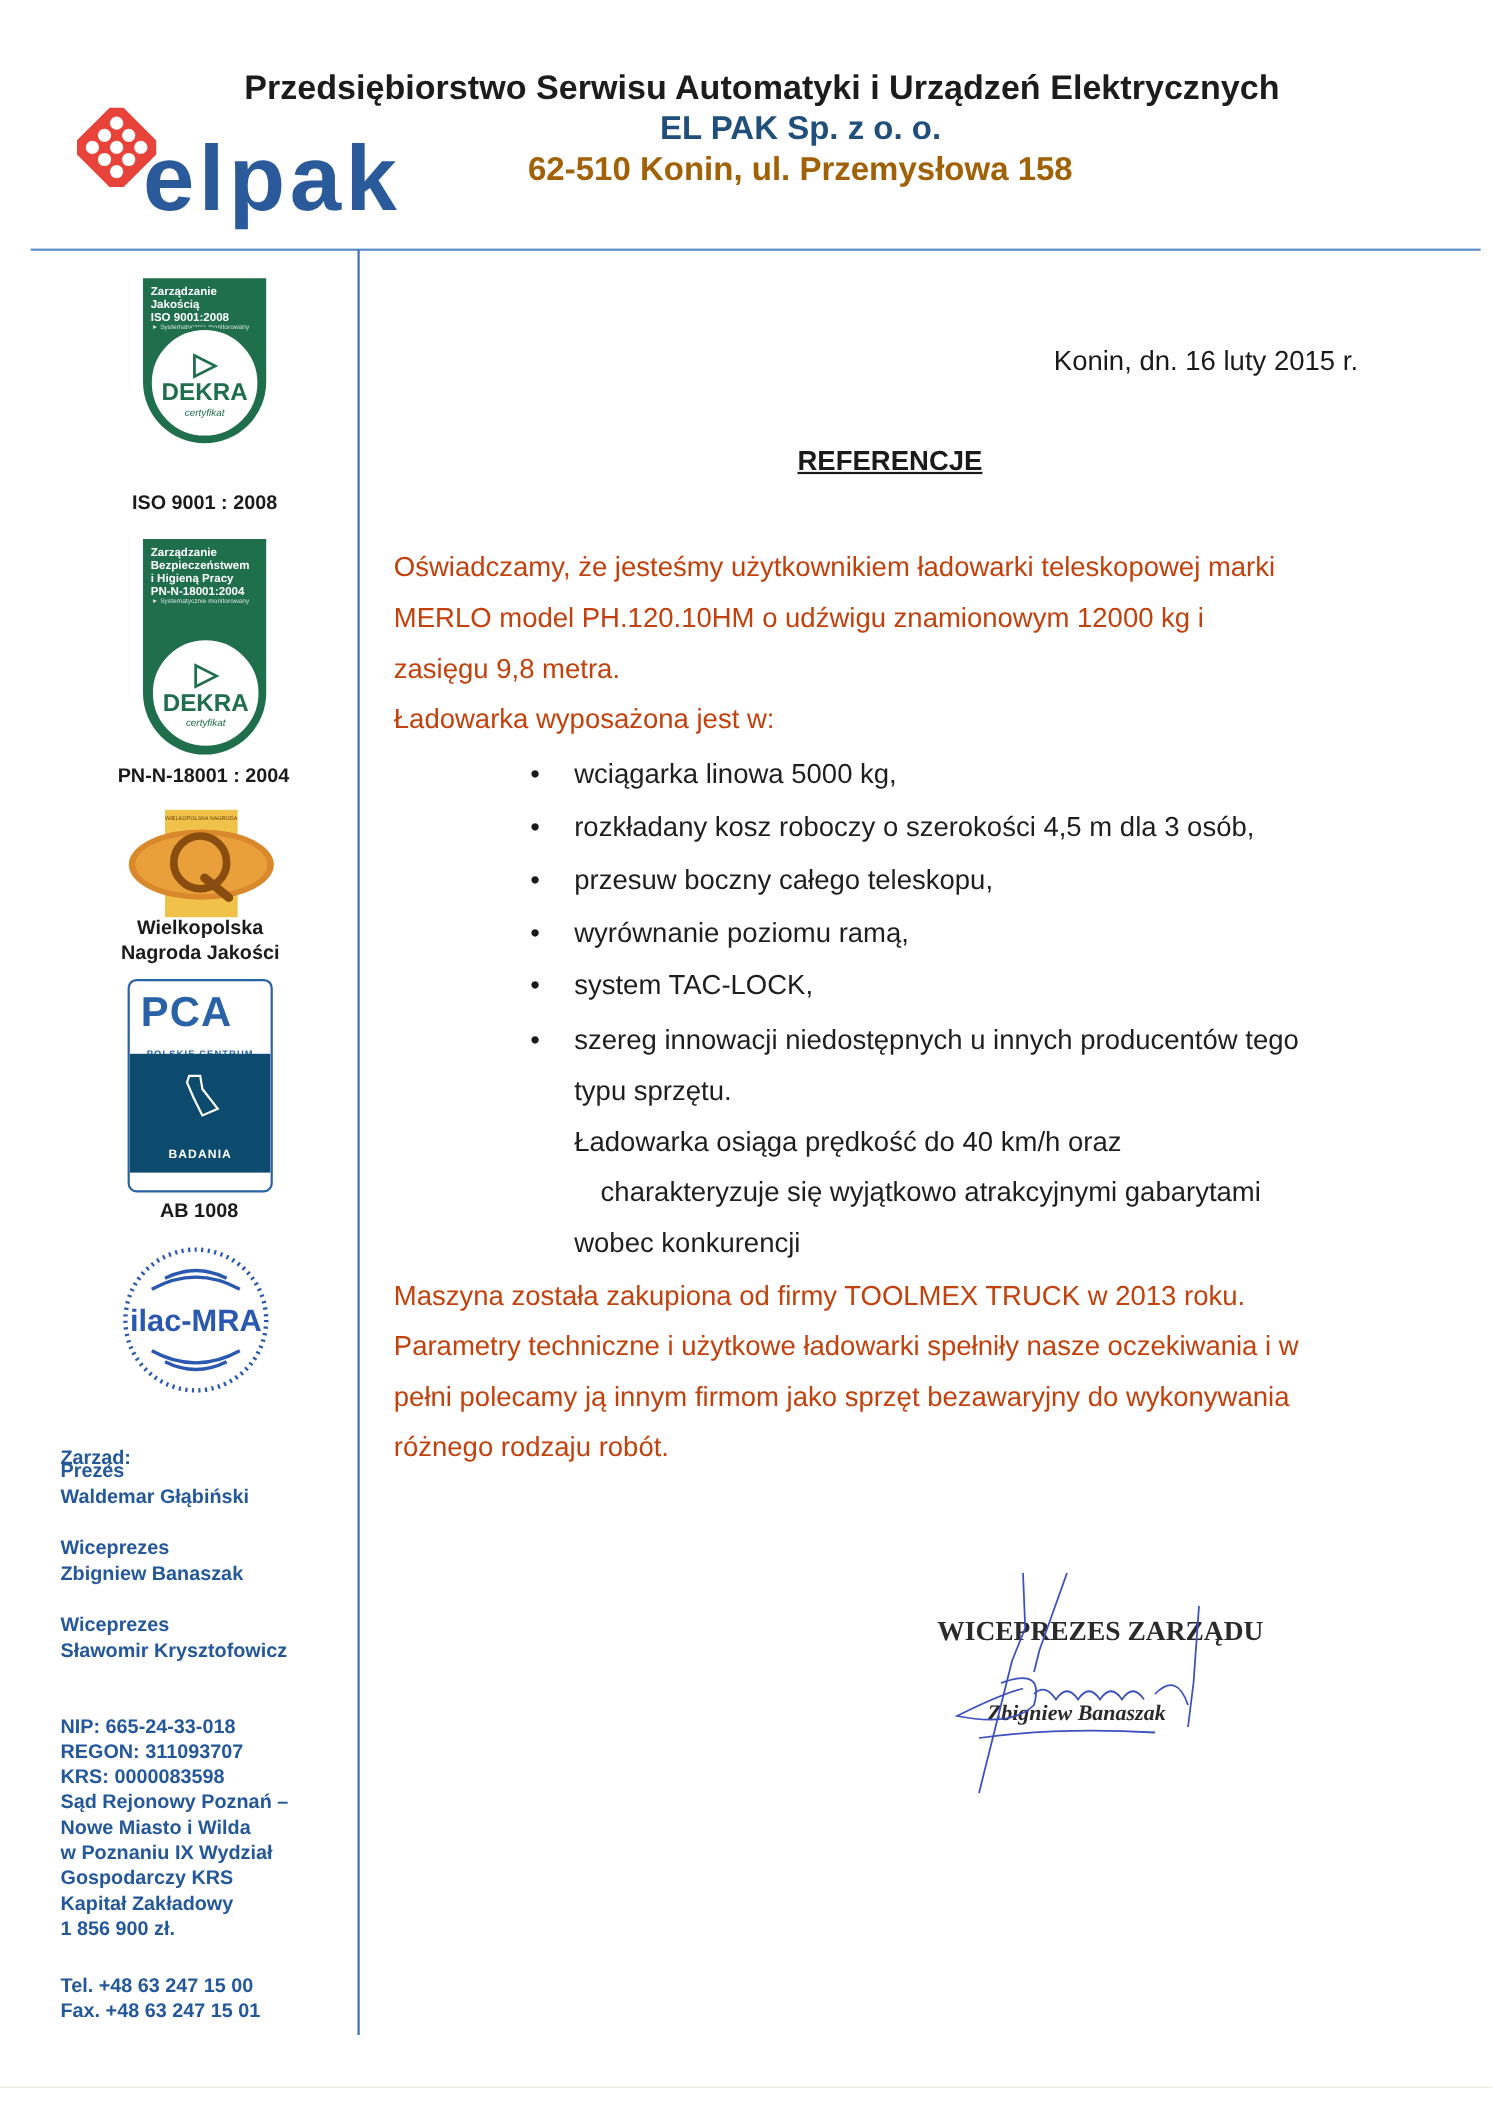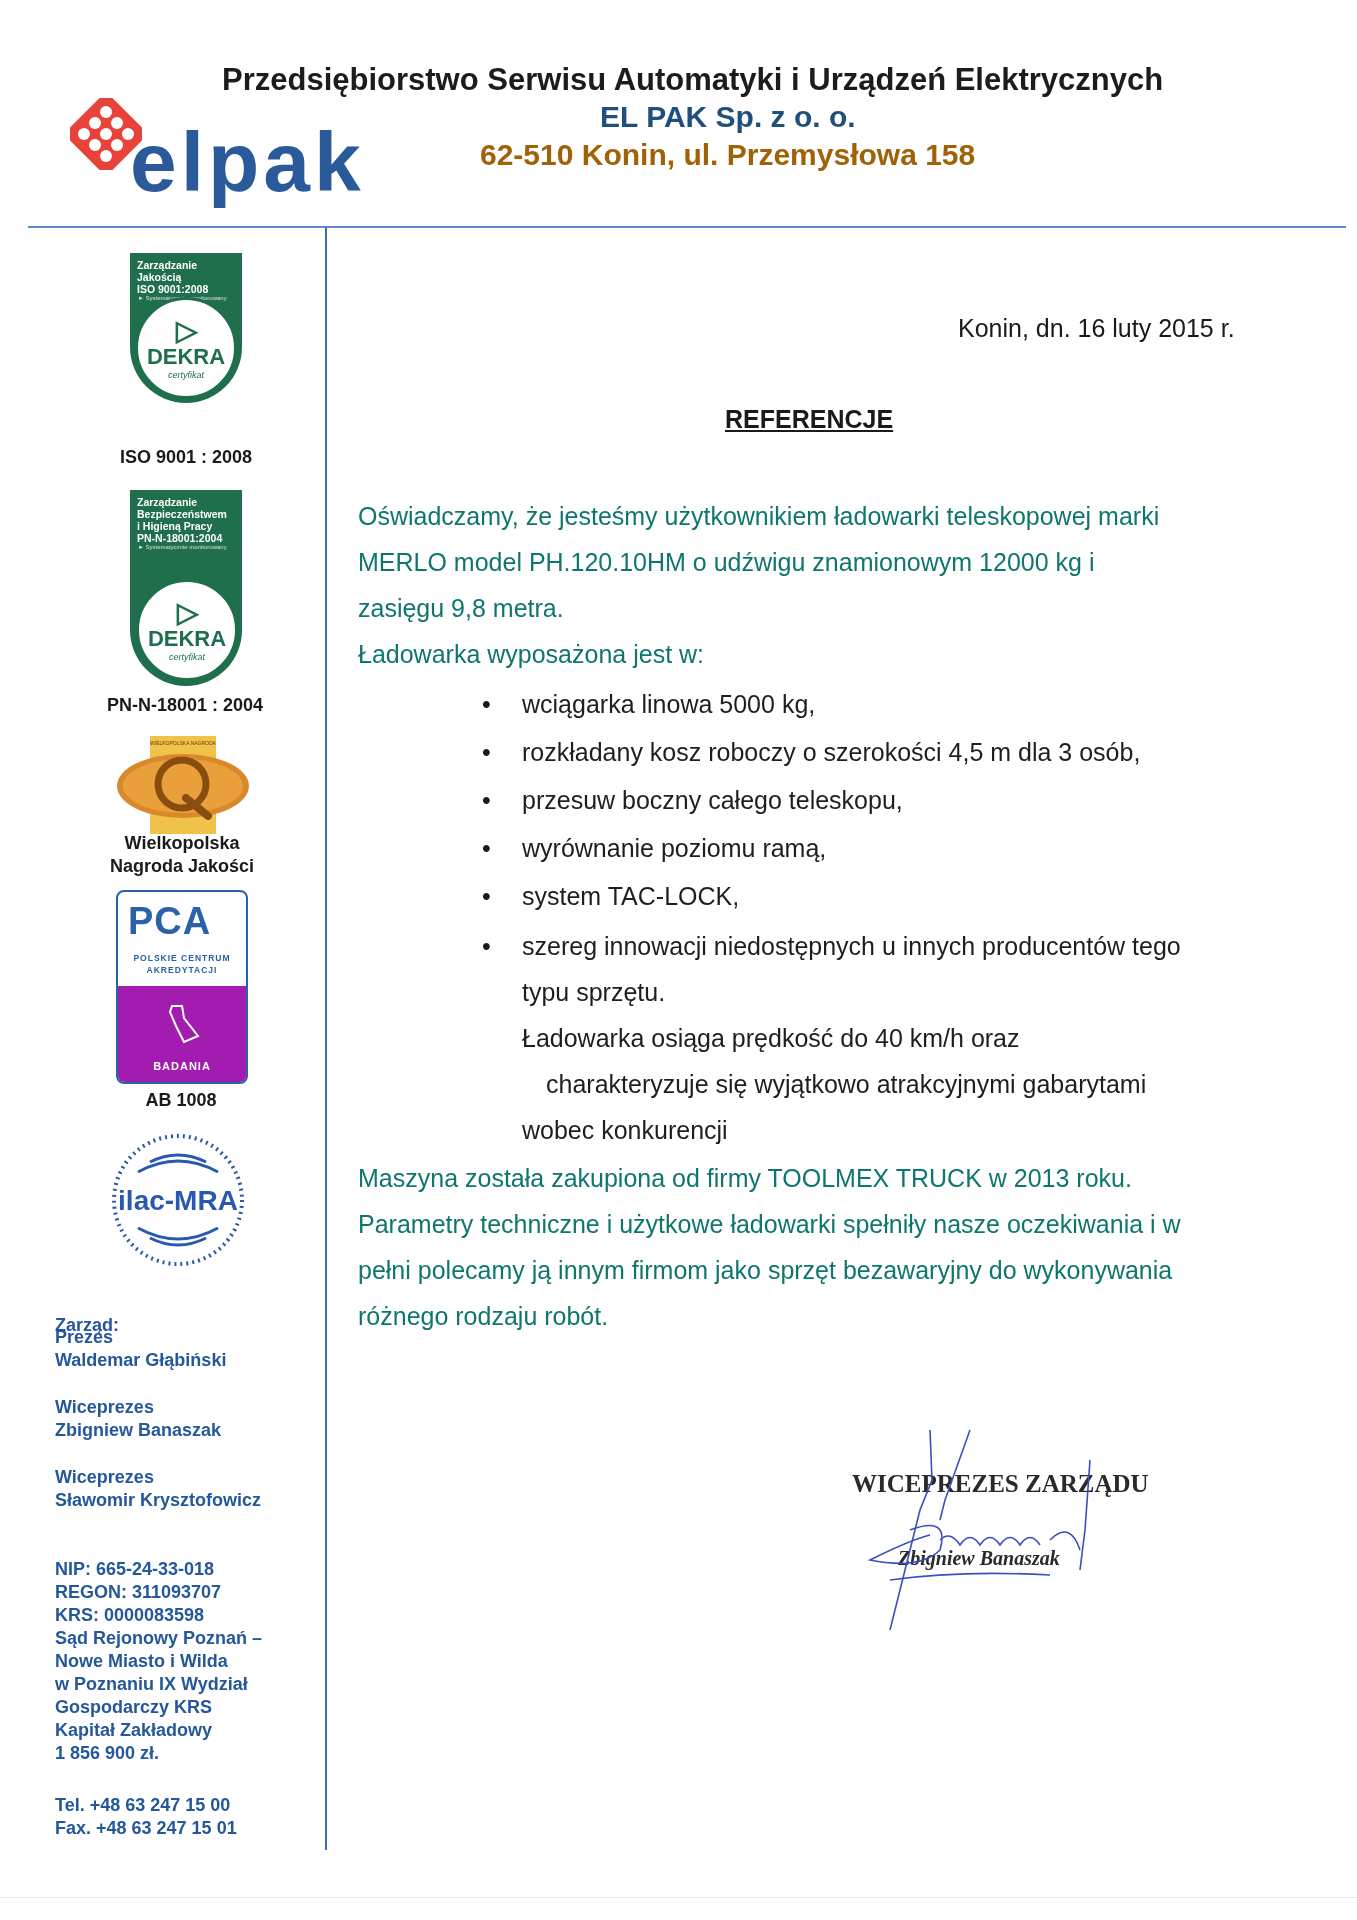--- a/index.html
+++ b/index.html
@@ -22,30 +22,30 @@
   .dekra .dsmall { font-size: 6px; padding-left: 8px; opacity: 0.8; }
   .dekra .dcircle { position: absolute; left: 6px; bottom: 5px; width: 96px; height: 96px; border-radius: 50%; background: #fff; border: 3px solid #1f6e4c; box-shadow: 0 0 0 2px #fff inset; }
   .dekra .darrow { position: absolute; left: 38px; top: 14px; font-size: 28px; color: #1f6e4c; font-weight: bold; }
   .dekra .dname { position: absolute; left: 0; width: 100%; top: 44px; text-align: center; font-size: 22px; font-weight: bold; color: #1f6e4c; }
   .dekra .dcert { position: absolute; left: 0; width: 100%; top: 70px; text-align: center; font-size: 9px; color: #1f6e4c; font-style: italic; }
   .badge-caption { font-size: 18px; font-weight: bold; color: #1a1a1a; text-align: center; white-space: nowrap; }
   .q-logo { left: 116px; top: 736px; width: 134px; height: 98px; }
   .pca { left: 116px; top: 890px; width: 128px; height: 190px; border: 2px solid #2a62a8; border-radius: 8px; background: #fff; overflow: hidden; }
   .pca .ptitle { position: absolute; left: 10px; top: 8px; font-size: 38px; font-weight: bold; color: #2a62a8; letter-spacing: 1px; }
   .pca .psub { position: absolute; left: 0; width: 100%; top: 60px; text-align: center; font-size: 8.5px; font-weight: bold; color: #2a62a8; letter-spacing: 1px; line-height: 12px; }
-  .pca .pbox { position: absolute; left: 0; bottom: 0; width: 100%; height: 96px; background: #a21caf; }
+  .pca .pbox { position: absolute; left: 0; bottom: 16px; width: 100%; height: 108px; background: #0c4a6e; }
   .pca .plab { position: absolute; left: 0; width: 100%; bottom: 10px; text-align: center; font-size: 11px; font-weight: bold; color: #fff; letter-spacing: 1px; }
   .ilac { left: 108px; top: 1130px; width: 140px; height: 140px; }
 
   .side-blue { color: #24589a; font-weight: bold; font-size: 18px; line-height: 23px; white-space: nowrap; }
 
   
   .date { left: 958px; top: 314px; font-size: 25px; white-space: nowrap; }
   .doc-title { left: 725px; top: 405px; font-size: 25px; font-weight: bold; text-decoration: underline; white-space: nowrap; }
-  .para { left: 358px; font-size: 25px; white-space: nowrap; color: #0f766e; }
+  .para { left: 358px; font-size: 25px; white-space: nowrap; color: #c2410c; }
   .bullet { left: 482px; font-size: 25px; }
   .btext { left: 522px; font-size: 25px; white-space: nowrap; color: #1e1e1e; }
   .sig-title { left: 852px; top: 1470px; font-family: "Liberation Serif", serif; font-weight: bold; font-size: 25px; white-space: nowrap; color: #2a2a2a; }
   .sig-name { left: 898px; top: 1547px; font-family: "Liberation Serif", serif; font-weight: bold; font-style: italic; font-size: 20px; white-space: nowrap; color: #2a2a2a; }
   .sig-scribble { left: 850px; top: 1420px; width: 300px; height: 230px; }
 </style>
 </head>
 <body>
 
 <div class="abs hdr-line1">Przedsiębiorstwo Serwisu Automatyki i Urządzeń Elektrycznych</div>

